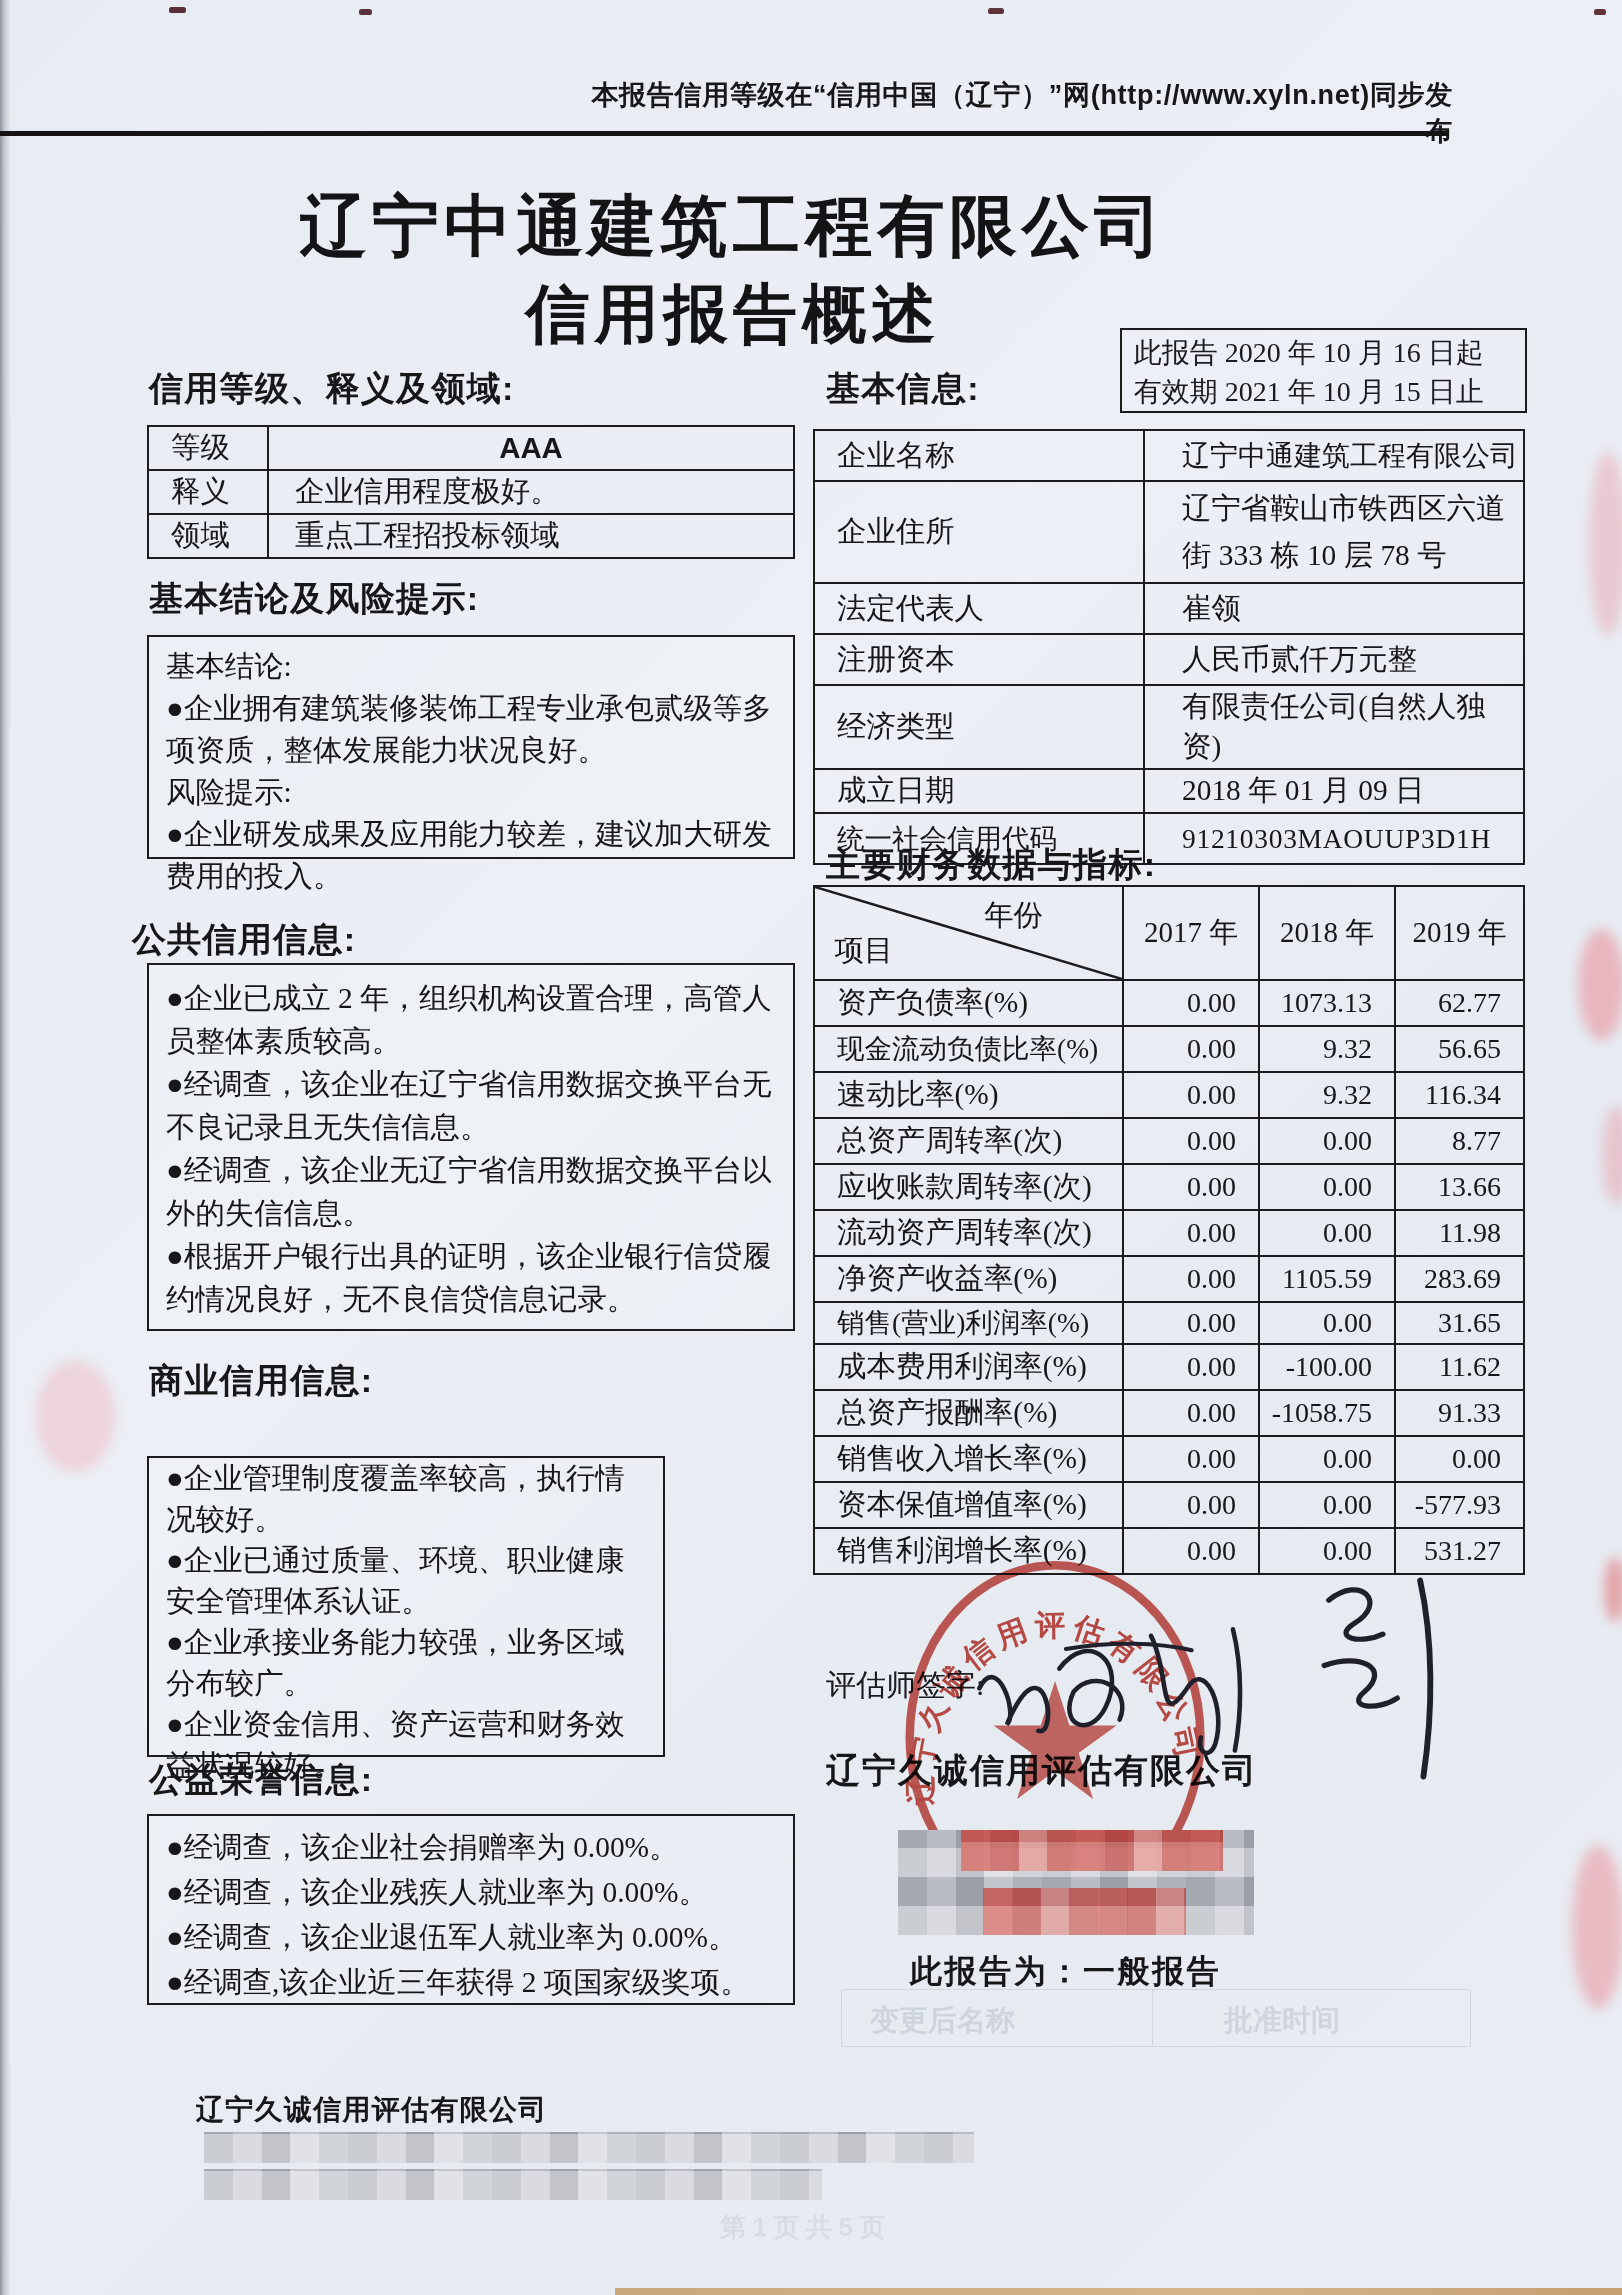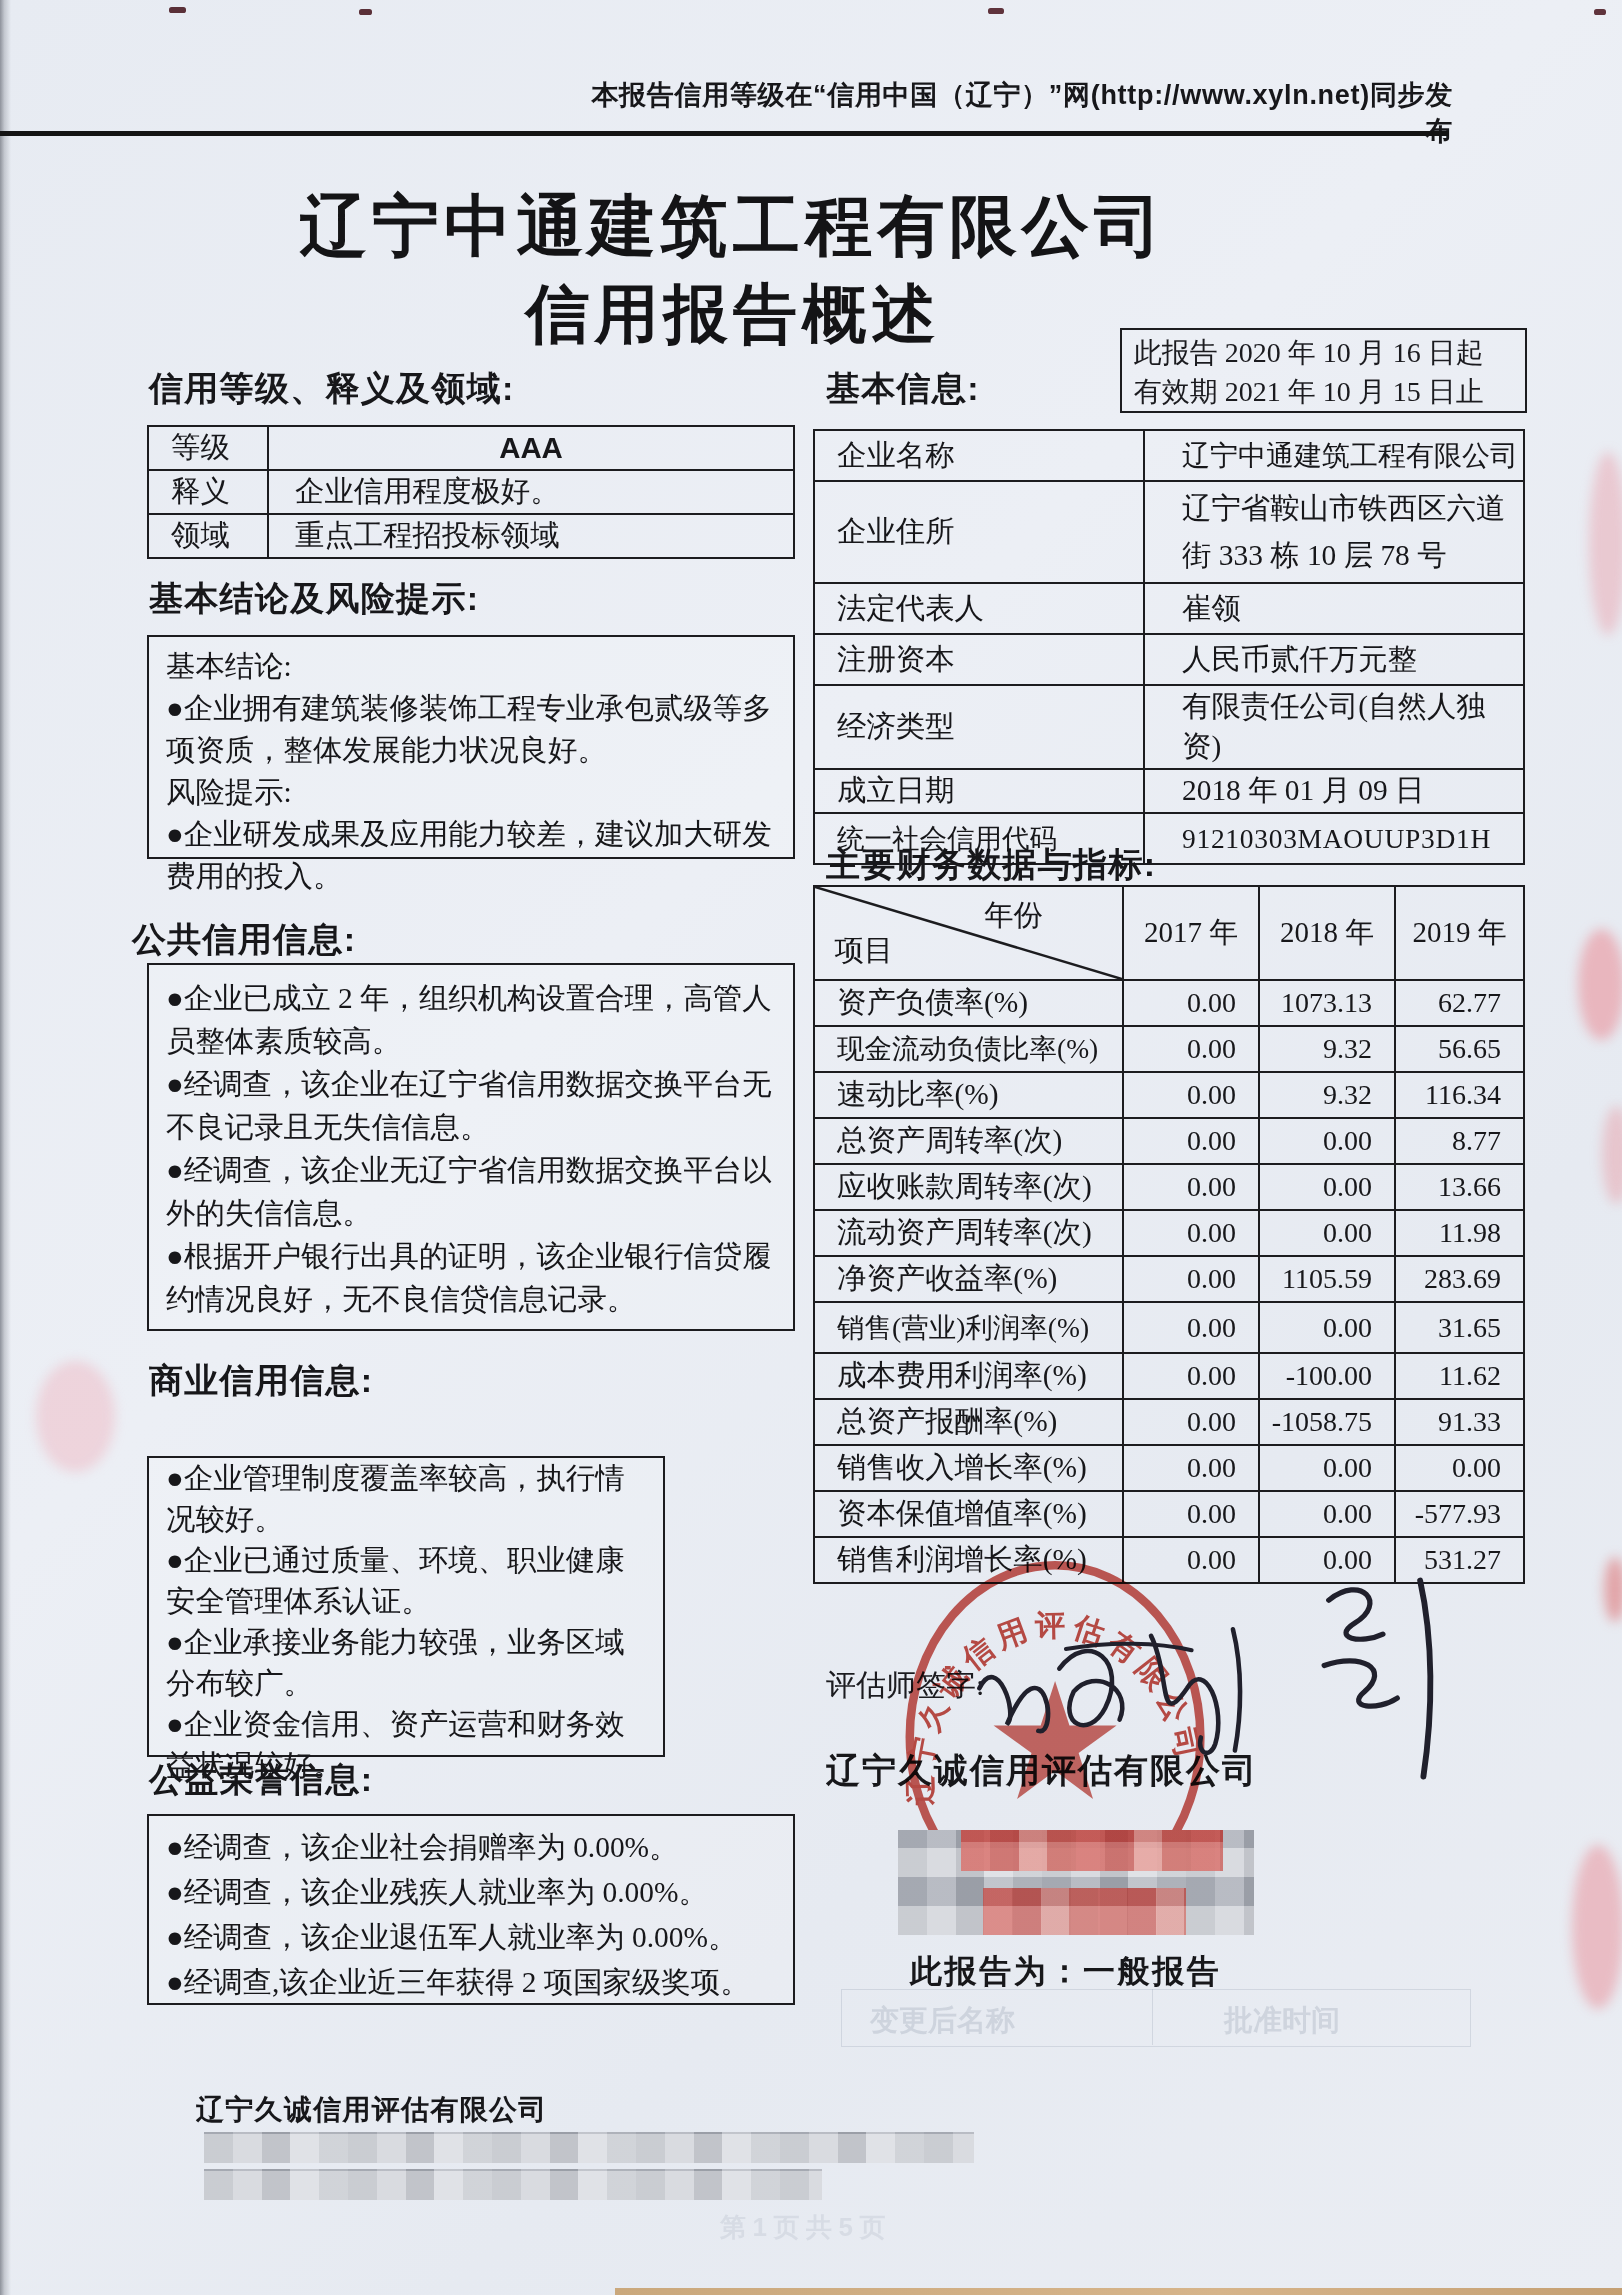--- a/index.html
+++ b/index.html
@@ -213,21 +213,21 @@
       <td class="numcell">0.00</td>
       <td class="numcell">0.00</td>
       <td class="numcell">11.98</td>
     </tr>
     <tr style="height:46px;">
       <td class="lblcell">净资产收益率(%)</td>
       <td class="numcell">0.00</td>
       <td class="numcell">1105.59</td>
       <td class="numcell">283.69</td>
     </tr>
-    <tr style="height:51px;">
+    <tr style="height:42px;">
       <td class="lblcell" style="font-size:27.5px;">销售(营业)利润率(%)</td>
       <td class="numcell">0.00</td>
       <td class="numcell">0.00</td>
       <td class="numcell">31.65</td>
     </tr>
     <tr style="height:46px;">
       <td class="lblcell">成本费用利润率(%)</td>
       <td class="numcell">0.00</td>
       <td class="numcell">-100.00</td>
       <td class="numcell">11.62</td>

